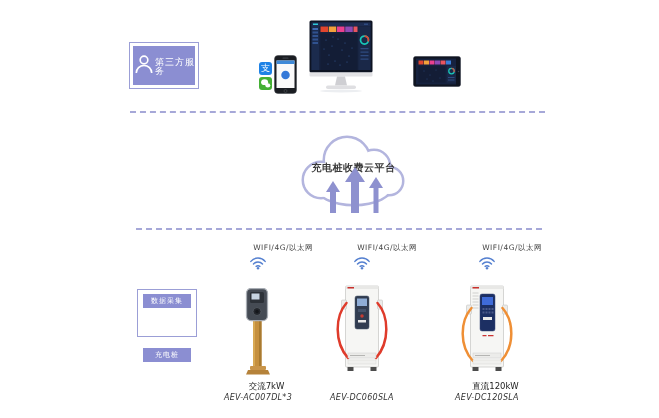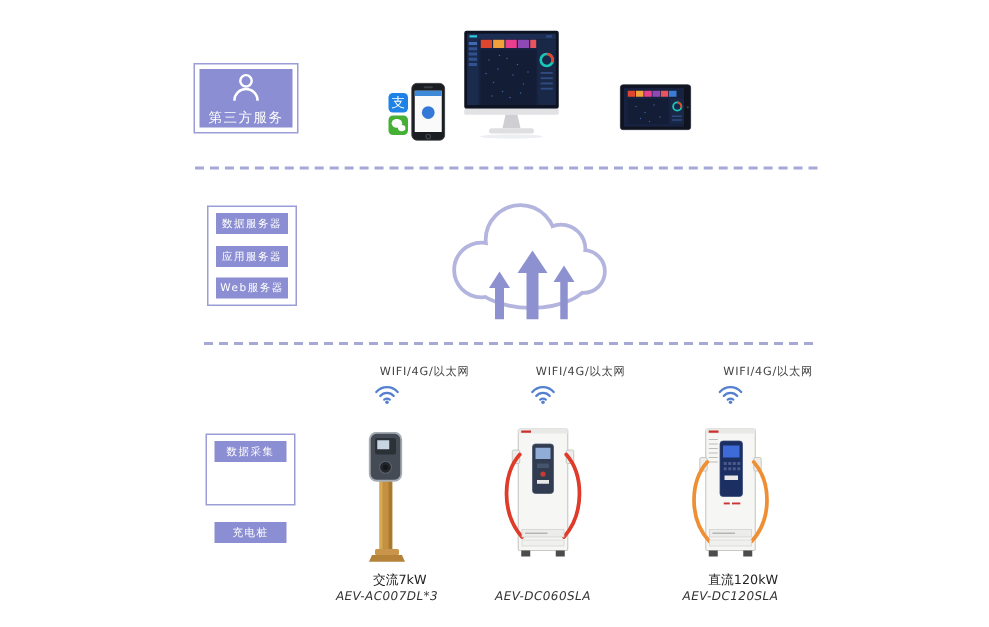--- a/index.html
+++ b/index.html
@@ -2,22 +2,22 @@
 <html><head>
 <meta charset="utf-8">
 <style>
   html,body{margin:0;padding:0;background:#fff;}
   .canvas{position:relative;width:659px;height:418px;background:#fff;overflow:hidden;
           font-family:"DejaVu Sans",sans-serif;}
   .abs{position:absolute;}
 
   
   .frame-box{position:absolute;background:#fff;border:1px solid #9b9ed6;box-sizing:border-box;padding:3px;}
-  .frame-inner{width:100%;height:100%;background:#8b8ed2;display:flex;flex-direction:column;
-               align-items:center;justify-content:center;box-sizing:border-box;text-align:right;}
+  .frame-inner{width:100%;height:100%;background:#8b8ed2;display:flex;flex-direction:row;
+               align-items:center;justify-content:center;box-sizing:border-box;}
   .frame-inner .lbl{color:#fff;font-size:9px;letter-spacing:1px;line-height:1;margin-top:3px;}
   .btn-stack{position:absolute;background:#fff;border:1px solid #9b9ed6;box-sizing:border-box;
              padding:4px 5px;display:flex;flex-direction:column;justify-content:space-between;}
   .purple-btn{background:#8b8ed2;color:#fff;font-size:7px;letter-spacing:1px;text-align:center;
               padding:4px 0 3px 0;line-height:1;}
 
   
   .divider{position:absolute;border-top:2px dashed #a6a8d8;height:0;}
 
   
@@ -147,43 +147,39 @@
       <rect x="68" y="20" width="18" height="33" fill="#1a2848"></rect>
       <circle cx="77" cy="30" r="5.5" fill="none" stroke="#18c8b8" stroke-width="2.5"></circle>
       <path d="M77 24.5 a5.5 5.5 0 0 1 5 7.5" fill="none" stroke="#e0452e" stroke-width="2.5"></path>
       <rect x="70" y="42" width="13" height="2" fill="#2e4a7f"></rect>
       <rect x="70" y="47" width="13" height="2" fill="#2e4a7f"></rect>
     </svg>
   </div>
 
   <div class="divider" style="left:130px;top:111px;width:415px;"></div>
 
-  <div class="btn-stack" style="left:138px;top:137px;width:60px;height:67px;">
-    <div class="purple-btn">数据服务器</div>
-    <div class="purple-btn">应用服务器</div>
-    <div class="purple-btn">Web服务器</div>
-  </div>
 
   <div class="cloud-wrap">
     <svg width="113" height="88" viewBox="0 0 113 88">
       <g fill="#fff" stroke="#b3b5de" stroke-width="5">
         <circle cx="24" cy="56" r="17"></circle>
         <circle cx="50" cy="36" r="22"></circle>
         <circle cx="77" cy="42" r="15"></circle>
         <circle cx="92" cy="57" r="13"></circle>
         <ellipse cx="57" cy="61" rx="38" ry="19"></ellipse>
       </g>
       <g fill="#fff">
         <circle cx="24" cy="56" r="17"></circle>
         <circle cx="50" cy="36" r="22"></circle>
         <circle cx="77" cy="42" r="15"></circle>
         <circle cx="92" cy="57" r="13"></circle>
         <ellipse cx="57" cy="61" rx="38" ry="19"></ellipse>
       </g>
     </svg>
+    <div class="cloud-text">充电桩收费云平台</div>
   </div>
 
   <div class="arrows-wrap">
     <svg width="62" height="46" viewBox="0 0 62 46">
       <g fill="#8e91cf">
         <polygon points="10,14 3,25 17,25"></polygon>
           <rect x="7" y="25" width="6" height="21"></rect>
         <polygon points="32,0 22,15 42,15"></polygon>
           <rect x="28" y="15" width="8" height="31"></rect>
         <polygon points="53,10 46,21 60,21"></polygon>

